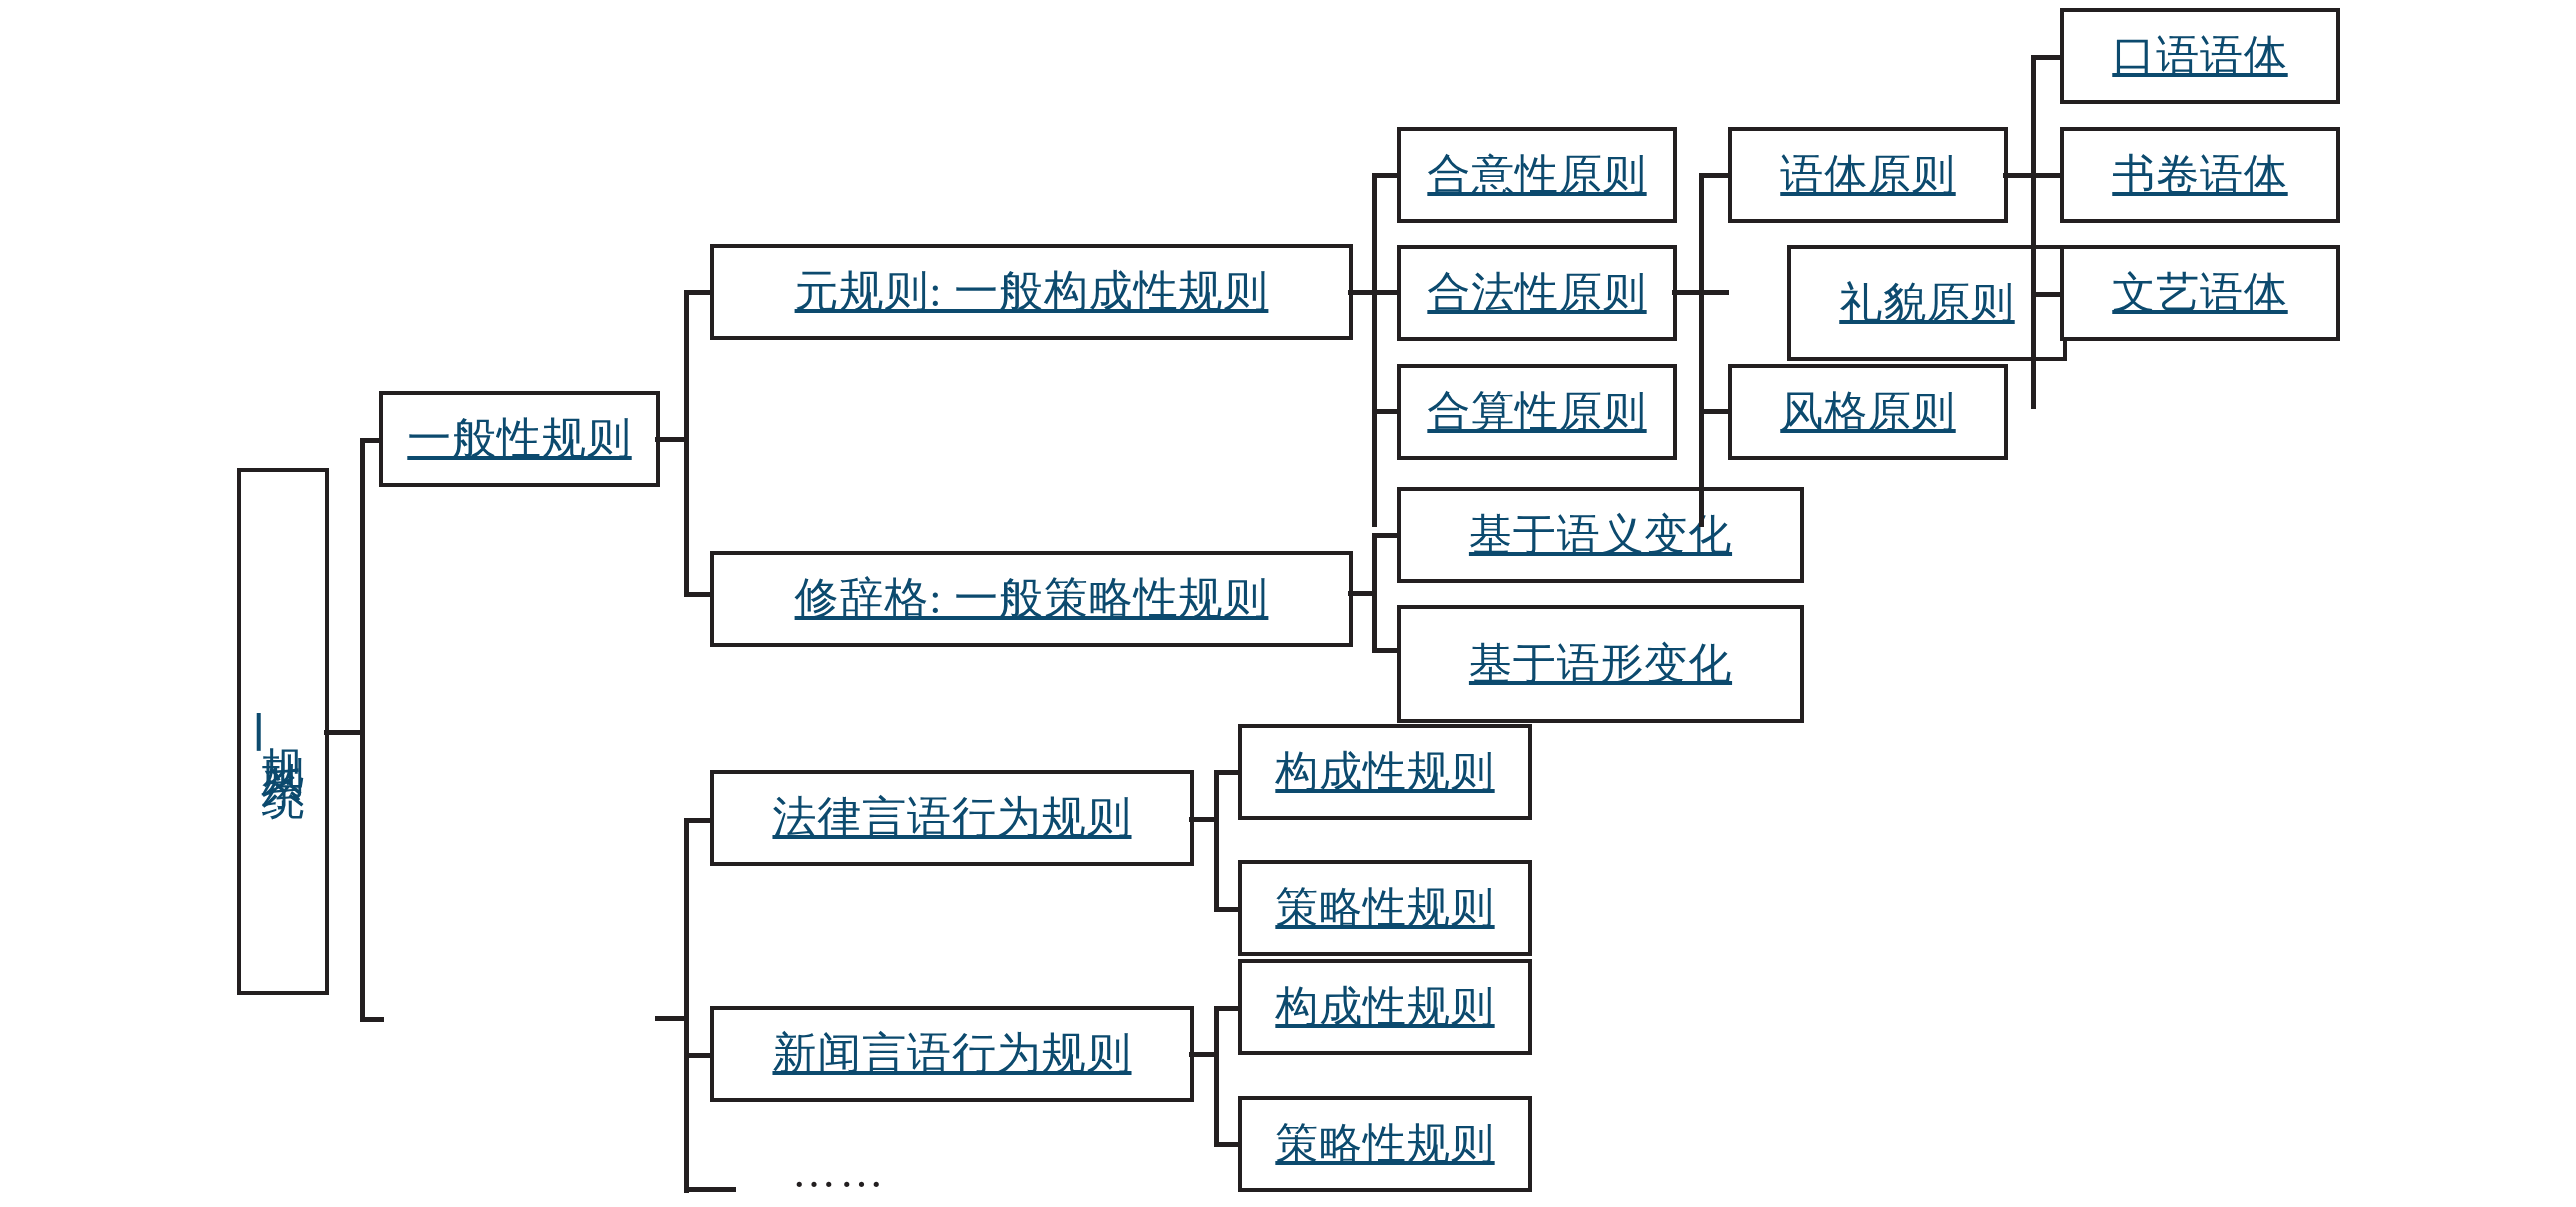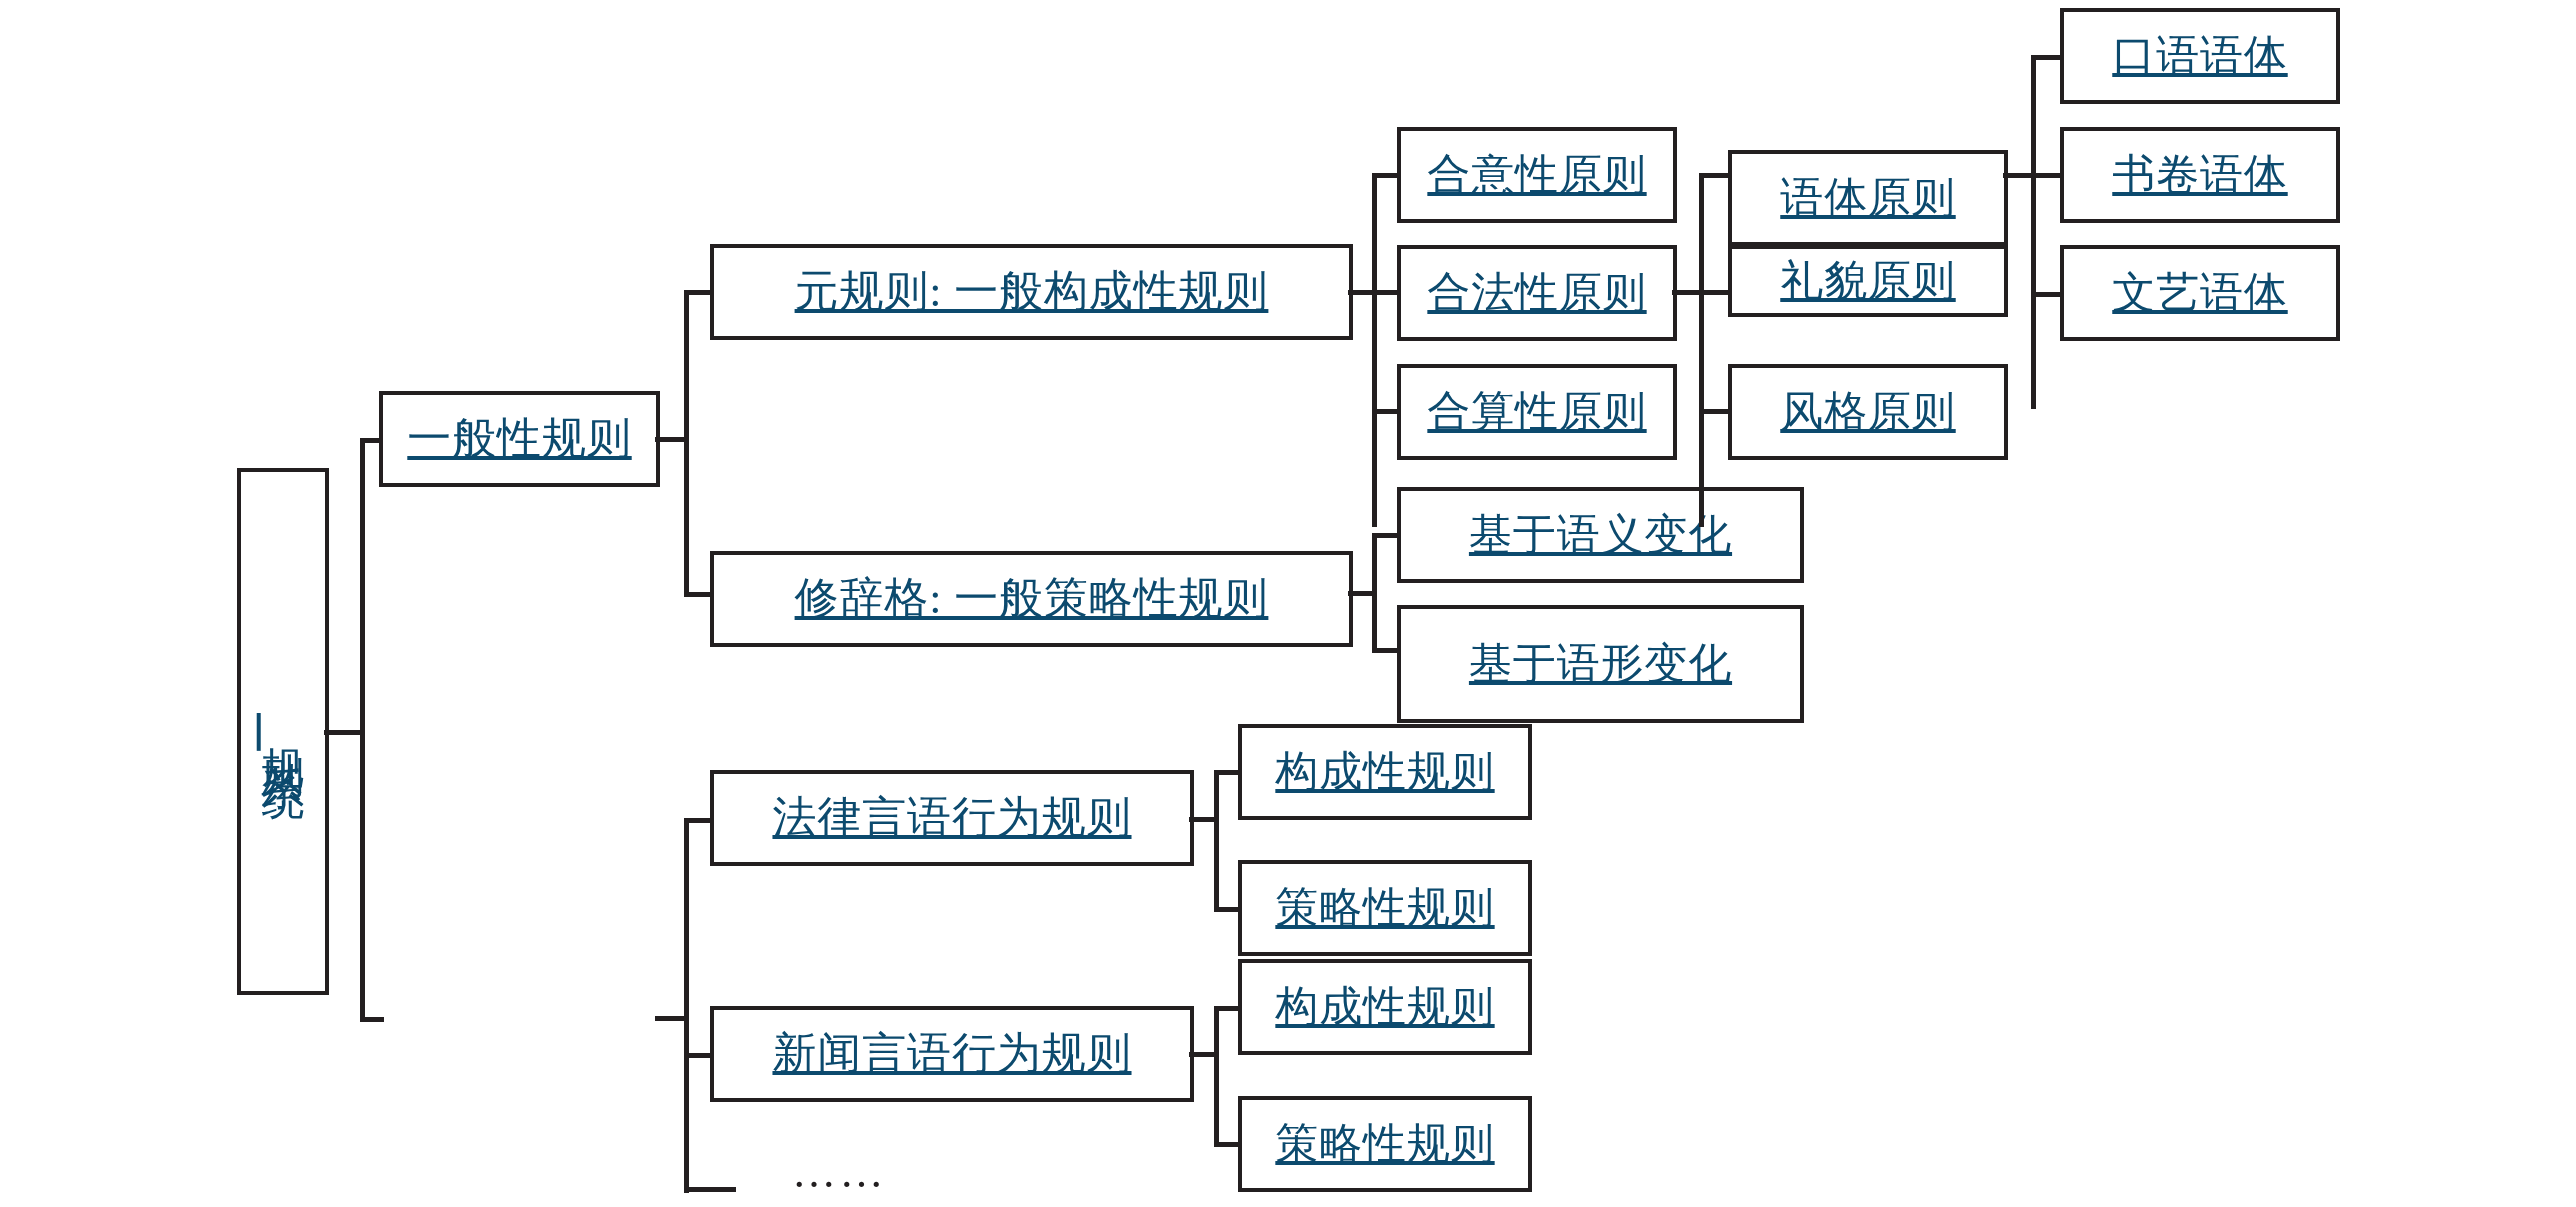--- a/index.html
+++ b/index.html
@@ -132,23 +132,23 @@
   <div class="node fs-lvl3" style="left:1238px; top:959px; width:294px; height:96px;">构成性规则</div>
 
   <div class="node fs-lvl3" style="left:1238px; top:1096px; width:294px; height:96px;">策略性规则</div>
 
   <div class="conn h" style="left:1672px; top:290px; width:33px;"></div>
   <div class="conn v" style="left:1699px; top:173px; height:354px;"></div>
   <div class="conn h" style="left:1699px; top:173px; width:30px;"></div>
   <div class="conn h" style="left:1699px; top:290px; width:30px;"></div>
   <div class="conn h" style="left:1699px; top:409px; width:30px;"></div>
 
-  <div class="node fs-lvl4" style="left:1728px; top:127px; width:280px; height:96px;margin-top:23px;">语体原则</div>
+  <div class="node fs-lvl4" style="left:1728px; top:127px; width:280px; height:96px;">语体原则</div>
 
-  <div class="node fs-lvl4" style="left:1728px; top:245px; width:280px; height:72px;">礼貌原则</div>
+  <div class="node fs-lvl4" style="left:1787px; top:245px; width:280px; height:116px;">礼貌原则</div>
 
   <div class="node fs-lvl4" style="left:1728px; top:364px; width:280px; height:96px;">风格原则</div>
 
   <div class="conn h" style="left:2003px; top:173px; width:33px;"></div>
   <div class="conn v" style="left:2031px; top:55px; height:354px;"></div>
   <div class="conn h" style="left:2031px; top:55px; width:33px;"></div>
   <div class="conn h" style="left:2031px; top:173px; width:33px;"></div>
   <div class="conn h" style="left:2031px; top:292px; width:33px;"></div>
 
   <div class="node fs-lvl4" style="left:2060px; top:8.2px; width:280px; height:96px;">口语语体</div>

